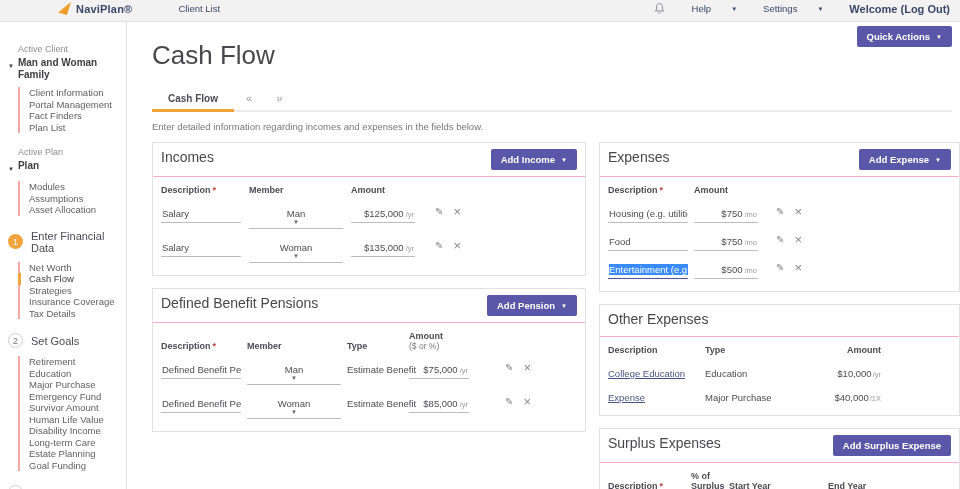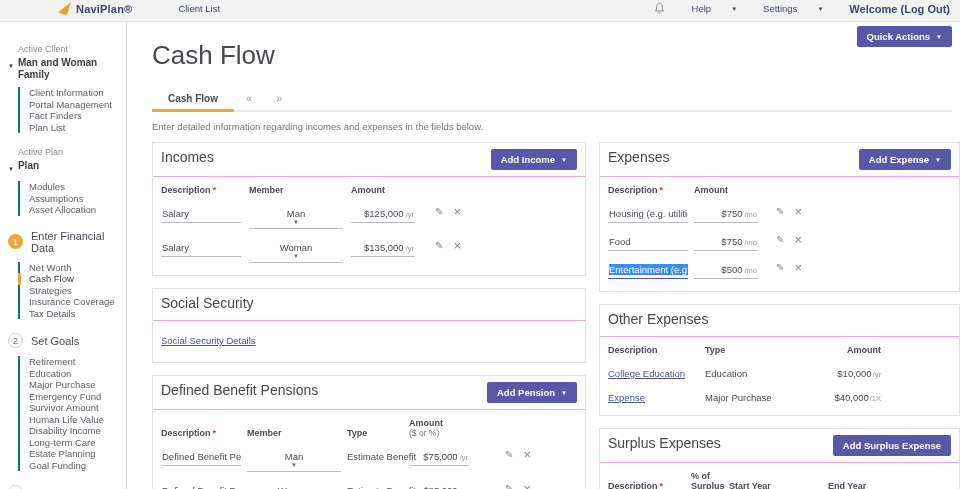--- a/index.html
+++ b/index.html
@@ -20,21 +20,21 @@
   
   .layout { display:flex; height:467px;gap:7px; }
   .sidebar { width:127px; border-right:1px solid #dddde0; padding-top:22px; flex-shrink:0; overflow:hidden; }
   .main { flex:1; position:relative; padding:0 8px 0 18px; overflow:hidden; }
 
   
   .s-label { font-size:9px; color:#8e8e94; margin:0 0 3px 18px; }
   .s-head { display:flex; gap:4px; margin-left:8px; color:#3d3d42; font-weight:bold; font-size:10px; line-height:12px; }
   .s-head .caret { font-size:6px; margin-top:3px; color:#3d3d42; }
   .s-sub { list-style:none; margin:6px 0 14px 18px; }
-  .s-sub li { border-left:2px solid #0f766e; padding:0 0 0 9px; font-size:9.5px; line-height:11.5px; color:#5d5d66; cursor:pointer; }
+  .s-sub li { border-left:2px solid #fca5a5; padding:0 0 0 9px; font-size:9.5px; line-height:11.5px; color:#5d5d66; cursor:pointer; }
   .s-sub li.active { border-left:3px solid #f0a43b; padding-left:8px; color:#3d3d42; }
   .s-step { display:flex; align-items:center; gap:8px; margin:4px 0 8px 8px; }
   .s-num { width:15px; height:15px; border-radius:50%; display:flex; align-items:center; justify-content:center; font-size:9px; flex-shrink:0; }
   .s-num.filled { background:#f0a43b; color:#fff; }
   .s-num.outline { background:#fff; border:1px solid #cdcdd2; color:#76767e; }
   .s-step-label { font-size:11px; color:#4b4b55; }
 
   
   .page-title { font-size:26px; font-weight:400; color:#47474d; margin-top:18px; }
   .btn { border:none; cursor:pointer; font-family:inherit; }
@@ -252,28 +252,20 @@
                 <span class="sfx">/yr</span>
               </span>
               <span class="icons">
                 <button class="icon-btn pencil">✎</button>
                 <button class="icon-btn xbtn">×</button>
               </span>
             </div>
           </div>
         </div>
 
-        <div class="card">
-          <div class="card-head">
-            <span class="card-title">Social Security</span>
-          </div>
-          <div class="card-body" style="padding-top:14px; padding-bottom:16px;">
-            <span class="link" style="font-size:9.5px;">Social Security Details</span>
-          </div>
-        </div>
 
         <div class="card">
           <div class="card-head">
             <span class="card-title">Defined Benefit Pensions</span>
             <button class="btn btn-purple">
               <span>Add Pension</span>
               <span class="caret">▼</span>
             </button>
           </div>
           <div class="card-body">

